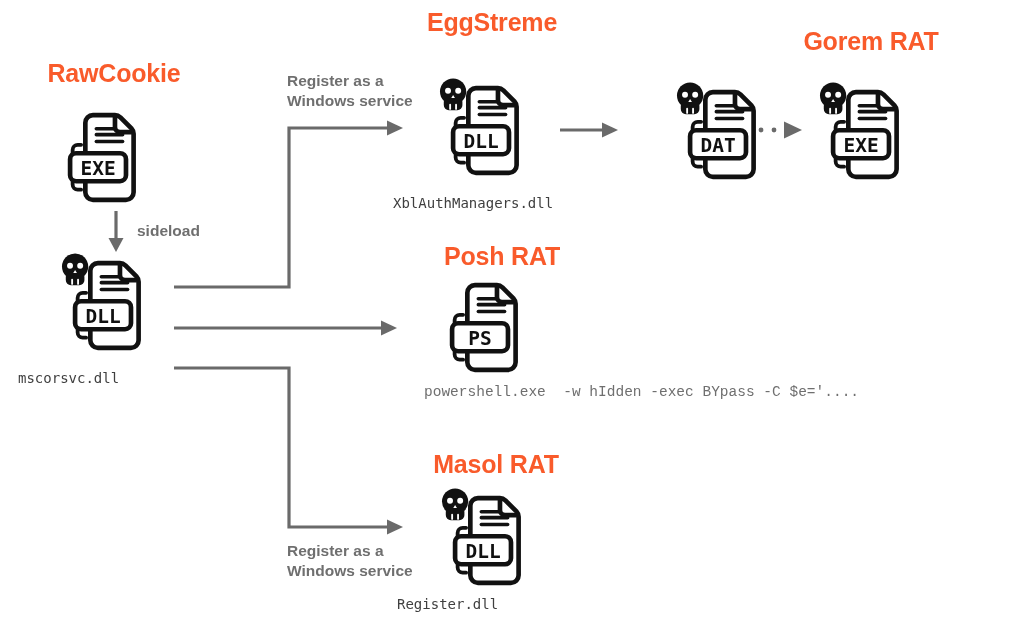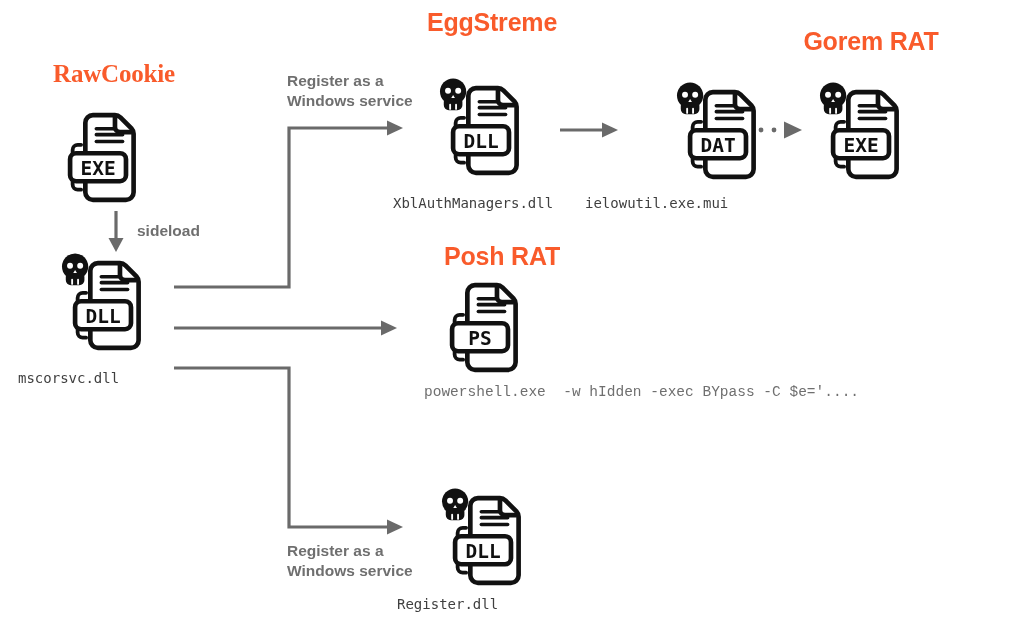--- a/index.html
+++ b/index.html
@@ -82,28 +82,29 @@
     </g>
 
     <g>
       <circle class="dot" cx="748" cy="130" r="2.4"></circle>
       <circle class="dot" cx="761" cy="130" r="2.4"></circle>
       <circle class="dot" cx="774" cy="130" r="2.4"></circle>
       <polygon class="arrow-head" points="802,130 784,121.5 784,138.5"></polygon>
     </g>
   </svg>
 
-  <div class="title" style="left:14px;top:60px;font-family:Liberation Serif, serif;">RawCookie</div>
+  <div class="title" style="left:14px;top:60px;">RawCookie</div>
 
   <div class="title" style="left:392px;top:9px;">
     <div>EggStreme</div>
   </div>
 
   <div class="title" style="left:771px;top:9px;margin-top:19px;">Gorem RAT</div>
   <div class="title" style="left:402px;top:243px;">Posh RAT</div>
+  <div class="title" style="left:396px;top:451px;">Masol RAT</div>
 
   <div class="gray-label" style="left:137px;top:221px;">sideload</div>
 
   <div class="gray-label" style="left:287px;top:71px;">
     <div>Register as a</div>
     <div>Windows service</div>
   </div>
 
   <div class="gray-label" style="left:287px;top:541px;">
     <div>Register as a</div>
@@ -248,17 +249,16 @@
         <circle cx="32" cy="15" r="3.5" fill="#fff"></circle>
         <path d="M23.8,23.5 L26,20 L28.2,23.5 Z" fill="#fff"></path>
         <line x1="22.5" y1="31.5" x2="22.5" y2="36.5" stroke="#fff" stroke-width="2.2" stroke-linecap="round"></line>
         <line x1="29.5" y1="31.5" x2="29.5" y2="36.5" stroke="#fff" stroke-width="2.2" stroke-linecap="round"></line>
       </g>
     </svg>
   </div>
 
   <div class="mono-label" style="left:18px;top:370px;">mscorsvc.dll</div>
   <div class="mono-label" style="left:393px;top:195px;">XblAuthManagers.dll</div>
-  <div class="mono-label" style="left:585px;top:195px;">ielowutil.exe.mui</div>
   <div class="cmd-label" style="left:424px;top:384px;">powershell.exe  -w hIdden -exec BYpass -C $e='....</div>
   <div class="mono-label" style="left:397px;top:596px;">Register.dll</div>
 
 </div>
 
 </body></html>

